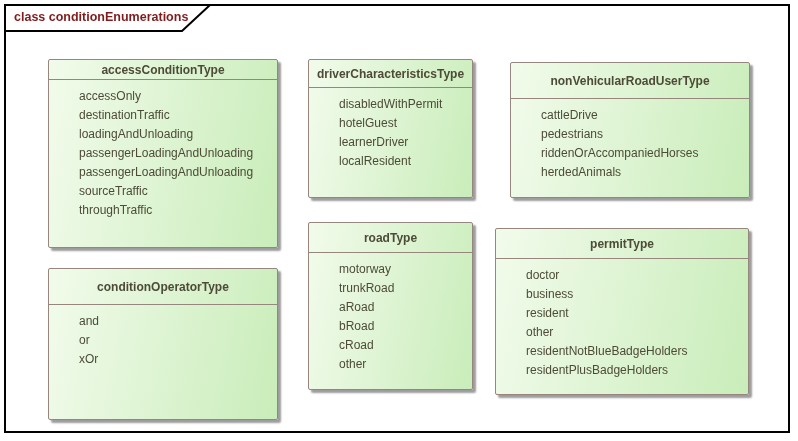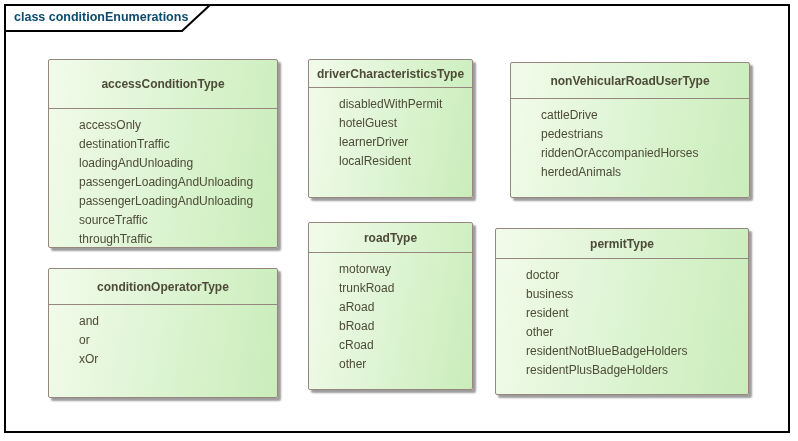--- a/index.html
+++ b/index.html
@@ -30,21 +30,21 @@
     position: absolute;
     left: -2px; top: -2px;
     width: 212px; height: 30px;
   }
   .frame-tab svg { display: block; }
   .frame-tab-label {
     position: absolute;
     left: 10px; top: 6px;
     font-size: 12.5px;
     font-weight: bold;
-    color: #0c4a6e;
+    color: #7f1d1d;
     white-space: nowrap;
   }
   .enum-box {
     position: absolute;
     background: linear-gradient(100deg, var(--box-fill-light) 0%, var(--box-fill-dark) 100%);
     border: 1px solid var(--box-border);
     border-radius: 2px;
     box-shadow: 3px 3px 2px var(--shadow);
     color: var(--box-text);
   }
@@ -70,21 +70,21 @@
 
 <div class="frame">
   <div class="frame-tab">
     <svg width="212" height="30">
       <polygon points="1,1 206,1 178,27 1,27" fill="#ffffff" stroke="#000000" stroke-width="2"></polygon>
     </svg>
     <span class="frame-tab-label">class conditionEnumerations</span>
   </div>
 
   <div class="enum-box" style="left:42px; top:53px; width:230px; height:189px;">
-    <div class="enum-header" style="height:49px;">accessConditionType</div>
+    <div class="enum-header" style="height:20px;">accessConditionType</div>
     <div class="enum-body">
         <div class="literal">accessOnly</div>
         <div class="literal">destinationTraffic</div>
         <div class="literal">loadingAndUnloading</div>
         <div class="literal">passengerLoadingAndUnloading</div>
         <div class="literal">passengerLoadingAndUnloading</div>
         <div class="literal">sourceTraffic</div>
         <div class="literal">throughTraffic</div>
       </div>
   </div>
@@ -102,21 +102,21 @@
   <div class="enum-box" style="left:504px; top:56px; width:240px; height:136px;">
     <div class="enum-header" style="height:36px;">nonVehicularRoadUserType</div>
     <div class="enum-body">
         <div class="literal">cattleDrive</div>
         <div class="literal">pedestrians</div>
         <div class="literal">riddenOrAccompaniedHorses</div>
         <div class="literal">herdedAnimals</div>
       </div>
   </div>
 
-  <div class="enum-box" style="left:42px; top:262px; width:230px; height:130px;">
+  <div class="enum-box" style="left:42px; top:262px; width:230px; height:152px;">
     <div class="enum-header" style="height:36px;">conditionOperatorType</div>
     <div class="enum-body">
         <div class="literal">and</div>
         <div class="literal">or</div>
         <div class="literal">xOr</div>
       </div>
   </div>
 
   <div class="enum-box" style="left:302px; top:216px; width:165px; height:168px;">
     <div class="enum-header" style="height:30px;">roadType</div>

